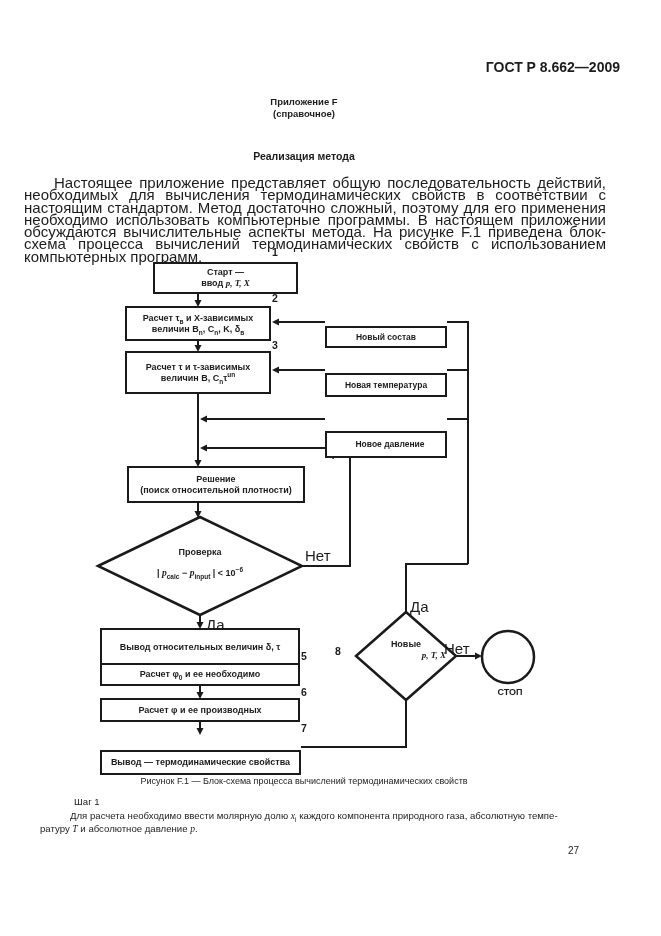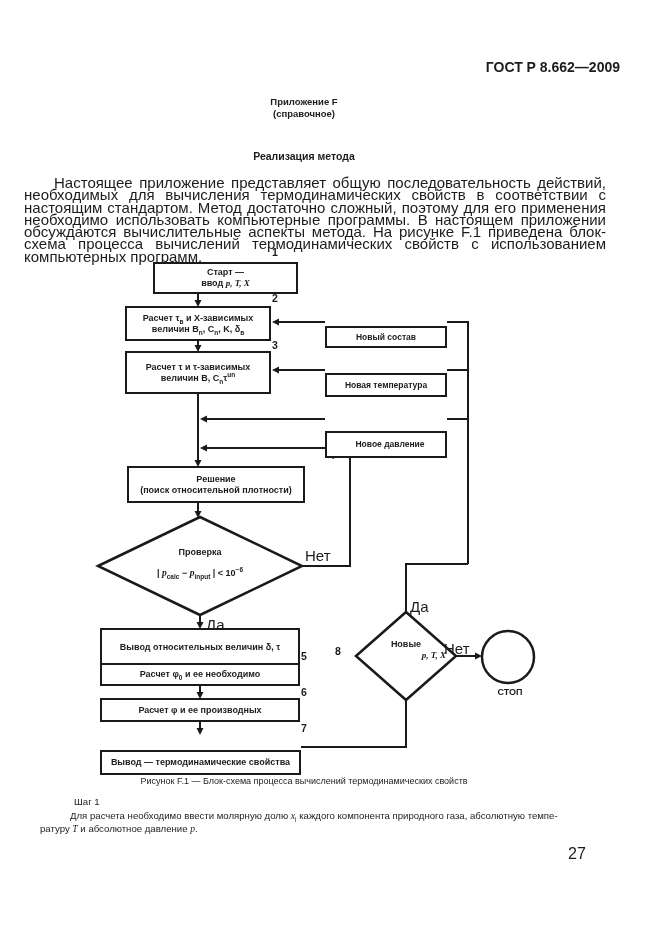--- a/index.html
+++ b/index.html
@@ -10,21 +10,21 @@
   .abs{position:absolute;}
   
   .std-ref{top:59px;right:41px;font-size:14px;font-weight:bold;}
   .annex{left:40px;top:96px;width:528px;text-align:center;font-size:9.5px;font-weight:bold;line-height:12px;}
   .sect-title{left:40px;top:150px;width:528px;text-align:center;font-size:10.5px;font-weight:bold;}
   .intro{left:24px;top:177px;width:582px;font-size:15px;line-height:12.3px;text-align:justify;text-indent:30px;}
   .caption{left:40px;top:776px;width:528px;text-align:center;font-size:9px;}
   .step-h{left:74px;top:796px;font-size:9.6px;}
   .step-t{left:40px;top:810px;width:584px;font-size:9.6px;line-height:12.5px;}
   .step-t .l1{padding-left:30px;}
-  .pageno{left:568px;top:845px;font-size:16px;}
+  .pageno{left:568px;top:845px;font-size:10px;}
   
   svg.wires{left:0;top:0;pointer-events:none;}
   .fbox{
     position:absolute;border:2px solid #1a1a1a;background:#fff;box-sizing:border-box;
     display:flex;flex-direction:column;align-items:center;justify-content:center;
     text-align:center;font-weight:bold;font-size:9px;line-height:11px;
   }
   .sbox{font-size:8.5px;margin-top:15px;}
   .dtext{position:absolute;text-align:center;font-weight:bold;font-size:9px;line-height:11px;}
   .num{position:absolute;font-weight:bold;font-size:10.5px;}

